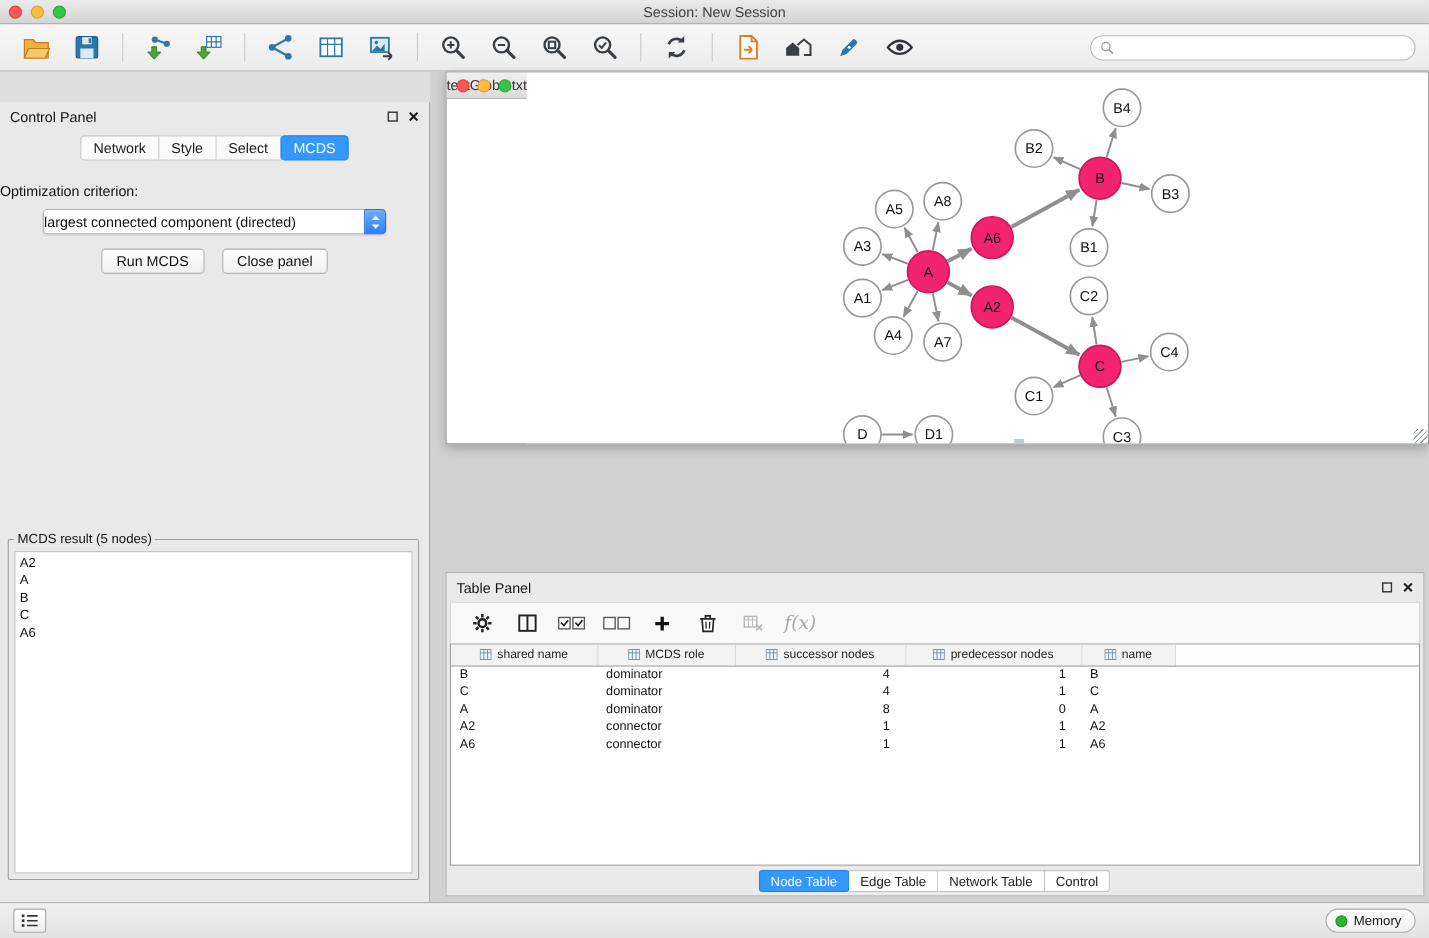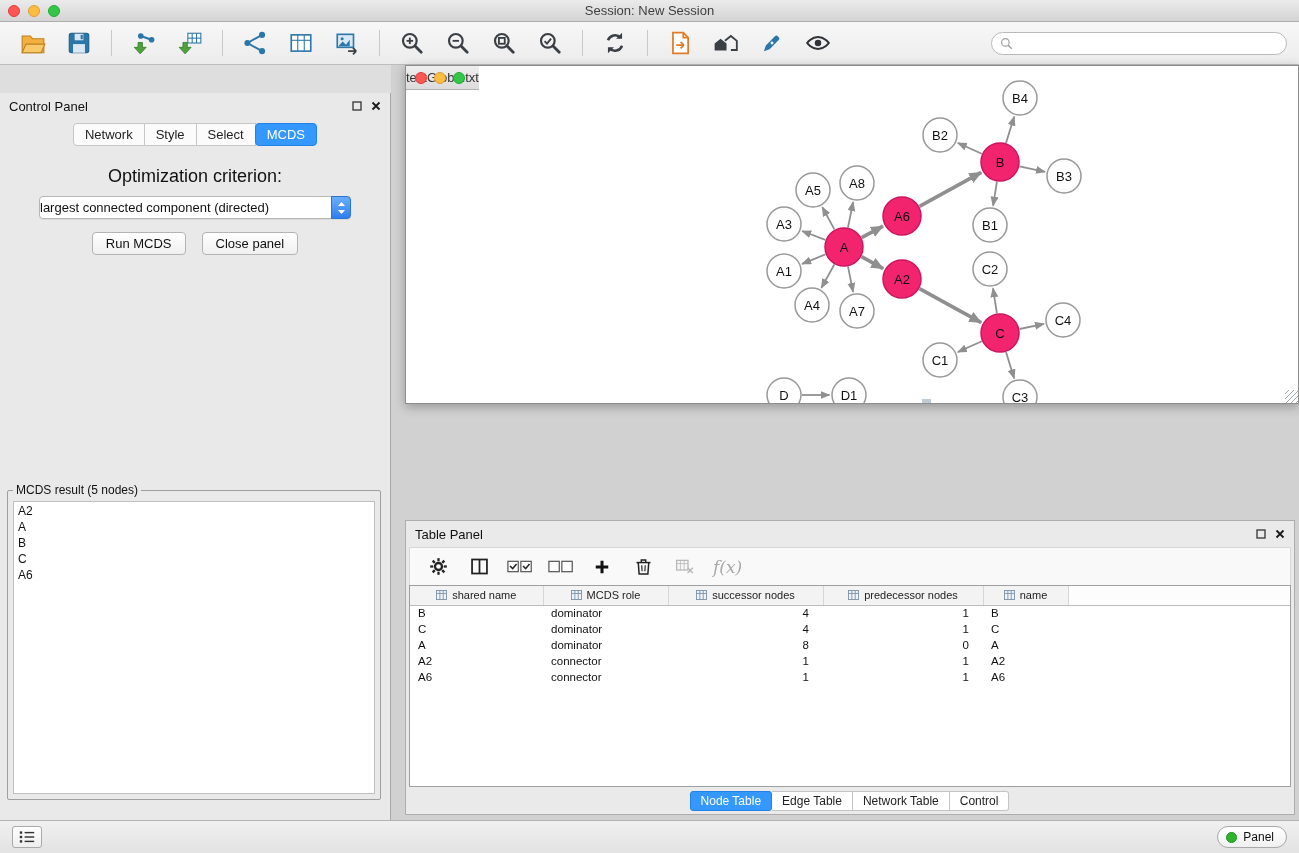--- a/index.html
+++ b/index.html
@@ -31,21 +31,21 @@
   
   .control-panel { width:391px; flex:0 0 391px; background:#e9e9e9; border-right:1px solid #a8a8a8; position:relative;margin-top:28px; }
   .panel-head { height:26px; display:flex; align-items:center; padding:0 9px; font-size:13px; color:#111; }
   .panel-ctrls { margin-left:auto; display:flex; align-items:center; gap:9px; }
   .pc-btn { display:flex; align-items:center; }
   .cp-tabs { margin-top:4px; display:flex; justify-content:center; }
   .cp-tab { background:#fbfbfb; border:1px solid #c6c6c6; border-left-width:0; padding:3px 11px; font-size:13px; color:#222; }
   .cp-tab:first-child { border-left-width:1px; border-radius:4px 0 0 4px; }
   .cp-tab:last-child { border-radius:0 4px 4px 0; }
   .cp-tab.active { background:#3598fe; color:#fff; border:1px solid #2382e8; border-radius:4px; margin-left:-1px; }
-  .opt-label { margin-top:20px; text-align:center; font-size:18px; }
+  .opt-label { margin-top:20px; text-align:left; font-size:13px; }
   .dropdown { margin:9px auto 0; width:312px; height:23px; background:#fff; border:1px solid #b6b6b6; border-radius:4px; display:flex; align-items:center; box-shadow:0 1px 1px rgba(0,0,0,0.07); }
   .dd-text { flex:1; font-size:13px; padding-left:0; white-space:nowrap; overflow:hidden; }
   .dd-cap { width:20px; height:23px; margin:-1px -1px -1px 0; background:linear-gradient(#6aaefc,#2e7ef0); border:1px solid #2a74d8; border-radius:0 4px 4px 0; display:flex; align-items:center; justify-content:center; }
   .cp-buttons { margin-top:13px; display:flex; justify-content:center; gap:16px; }
   .mac-btn { height:23px; padding:0 13px; font-size:13px; color:#111; background:linear-gradient(#ffffff,#f0f0f0); border:1px solid #b4b4b4; border-radius:4px; font-family:inherit; }
   .result-box { position:absolute; left:7px; right:9px; top:390px; bottom:20px; border:1px solid #9f9f9f; border-radius:2px; }
   .result-box legend { font-size:12px; margin-left:5px; padding:0 3px; }
   .result-list { position:absolute; left:5px; right:5px; top:4px; bottom:5px; background:#fff; border:1px solid #c0c0c0; font-size:12px; padding:1px 4px; overflow:auto; }
   .result-item { line-height:16px; }
 
@@ -694,16 +694,16 @@
             <g stroke="#333" stroke-width="1.8">
               <line x1="8" y1="4.5" x2="20" y2="4.5"></line>
               <line x1="8" y1="10" x2="20" y2="10"></line>
               <line x1="8" y1="15.5" x2="20" y2="15.5"></line>
             </g>
           </svg>
       </span>
     </button>
     <button class="memory-btn">
       <span class="green-dot"></span>
-      <span>Panel</span>
+      <span>Memory</span>
     </button>
   </footer>
 </div>
 
 </body></html>

